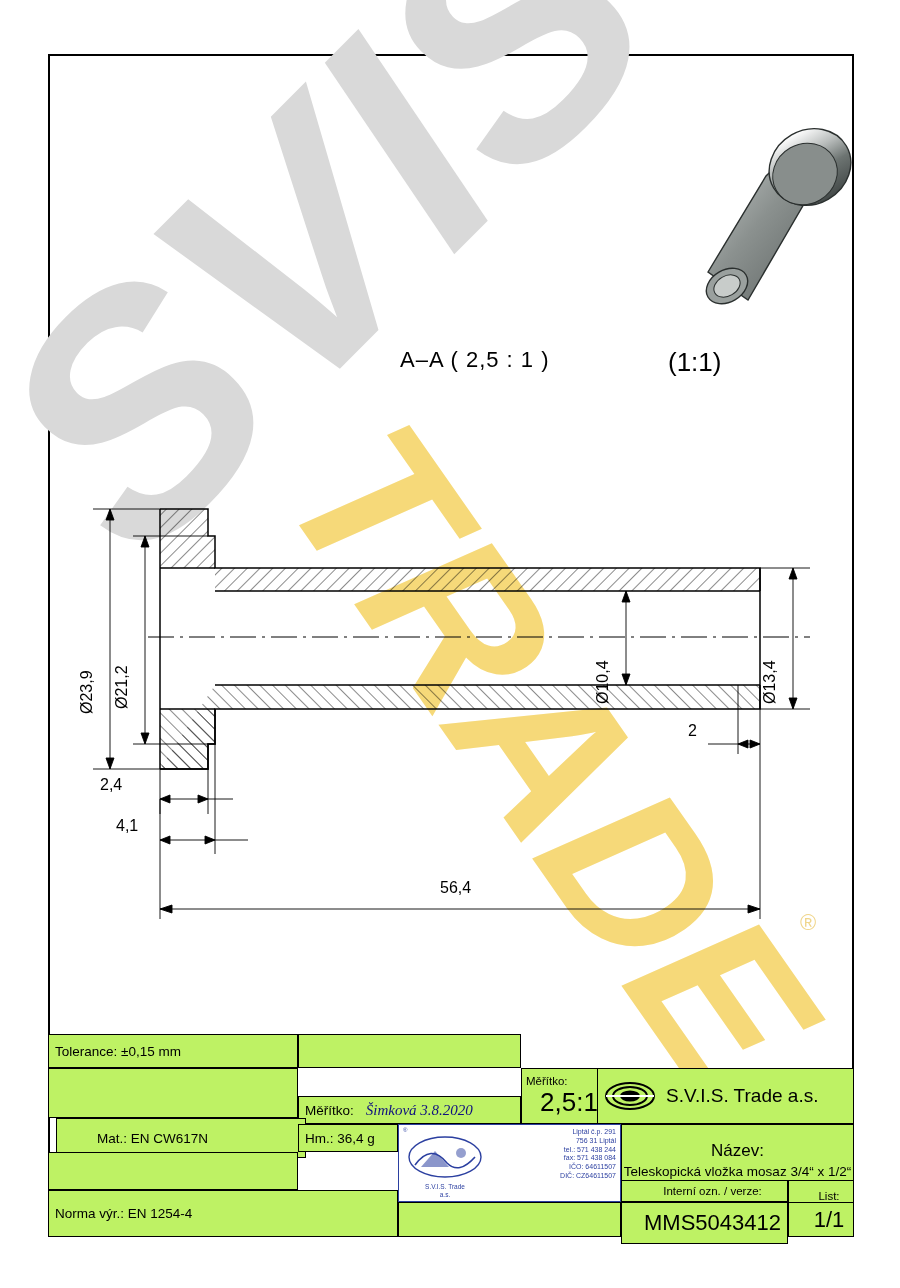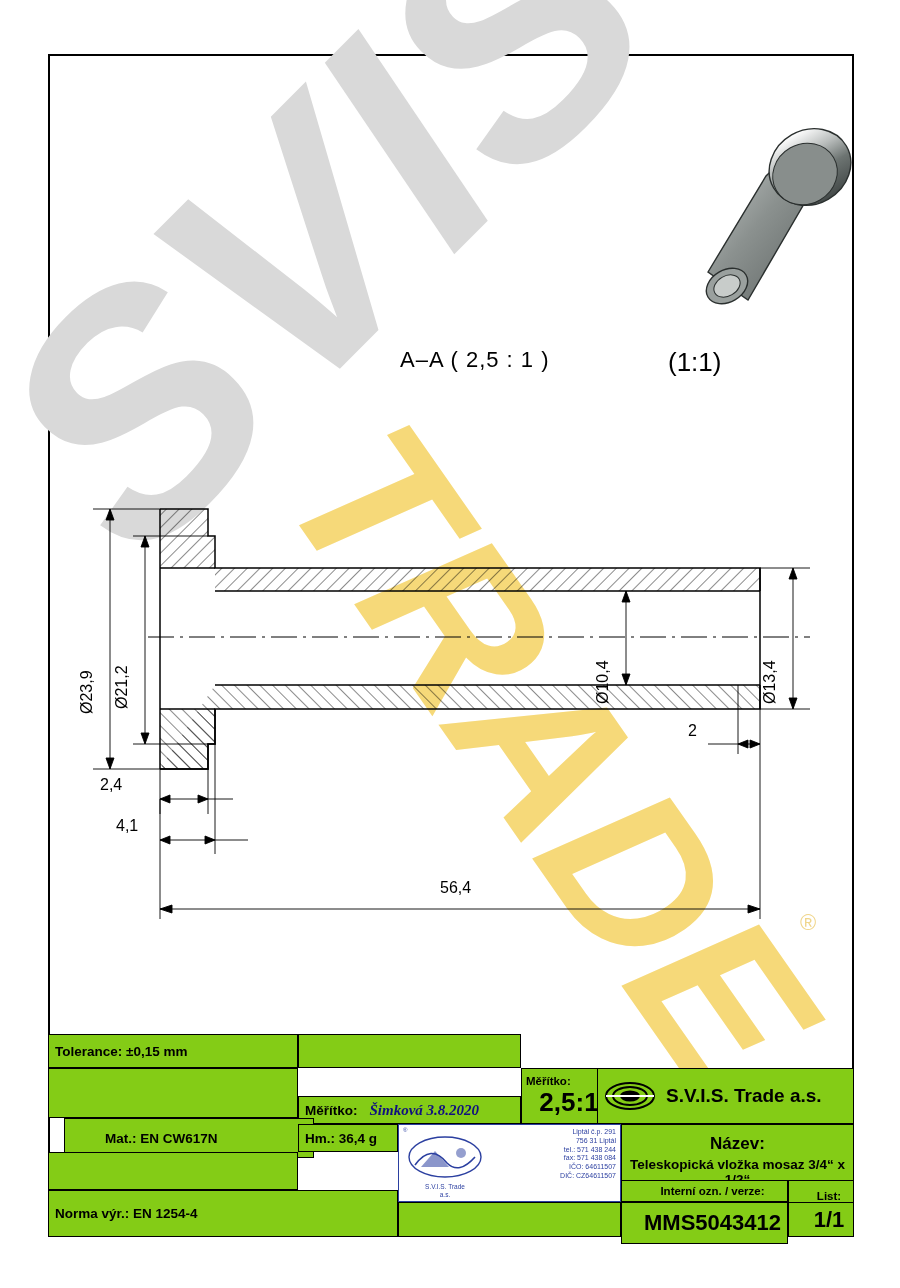--- a/index.html
+++ b/index.html
@@ -79,23 +79,22 @@
     z-index: 4;
     font-size: 13px;
   }
   .tb-cell {
     position: absolute;
     box-sizing: border-box;
     border: 1px solid #000;
     display: flex;
     align-items: center;
     padding-left: 6px;
-    background: #84cc16;
+    background: #bef264;
     overflow: hidden;
-    font-weight: bold;
   }
   .tb-text { font-size: 13.5px; }
   .tb-text-sm { font-size: 11.5px; }
   .tb-hand {
     font-family: "Liberation Serif", serif;
     font-style: italic;
     font-size: 15px;
     color: #101080;
   }
   .tb-big { font-size: 19px; }
@@ -289,21 +288,21 @@
     <div class="tb-cell" style="left:549px; top:34px; width:257px; height:56px;">
       <svg width="52" height="30" style="margin-right:10px;">
         <ellipse cx="26" cy="15" rx="24" ry="13" fill="none" stroke="#000" stroke-width="2"></ellipse>
         <ellipse cx="26" cy="15" rx="17" ry="9" fill="none" stroke="#000" stroke-width="2"></ellipse>
         <ellipse cx="26" cy="15" rx="10" ry="5.5" fill="#000"></ellipse>
         <path d="M 2,15 L 50,15" stroke="#fff" stroke-width="2"></path>
       </svg>
       <span style="font-size:19px;">S.V.I.S. Trade a.s.</span>
     </div>
 
-    <div class="tb-cell" style="left:16px; top:84px; width:250px; height:40px;padding-left:40px;">
+    <div class="tb-cell" style="left:8px; top:84px; width:250px; height:40px;padding-left:40px;">
       <span class="tb-text">Mat.: EN CW617N</span>
     </div>
     <div class="tb-cell" style="left:250px; top:90px; width:100px; height:28px;">
       <span class="tb-text">Hm.: 36,4 g</span>
     </div>
 
     <div class="stamp" style="left:350px; top:90px; width:223px; height:78px; background:#fff;">
       <svg width="80" height="56" style="position:absolute;left:6px;top:8px;">
         <ellipse cx="40" cy="24" rx="36" ry="20" fill="none" stroke="#2b3fa0" stroke-width="1.4"></ellipse>
         <path d="M 10,32 Q 26,10 42,30 Q 54,42 70,24" fill="none" stroke="#2b3fa0" stroke-width="1.6"></path>

